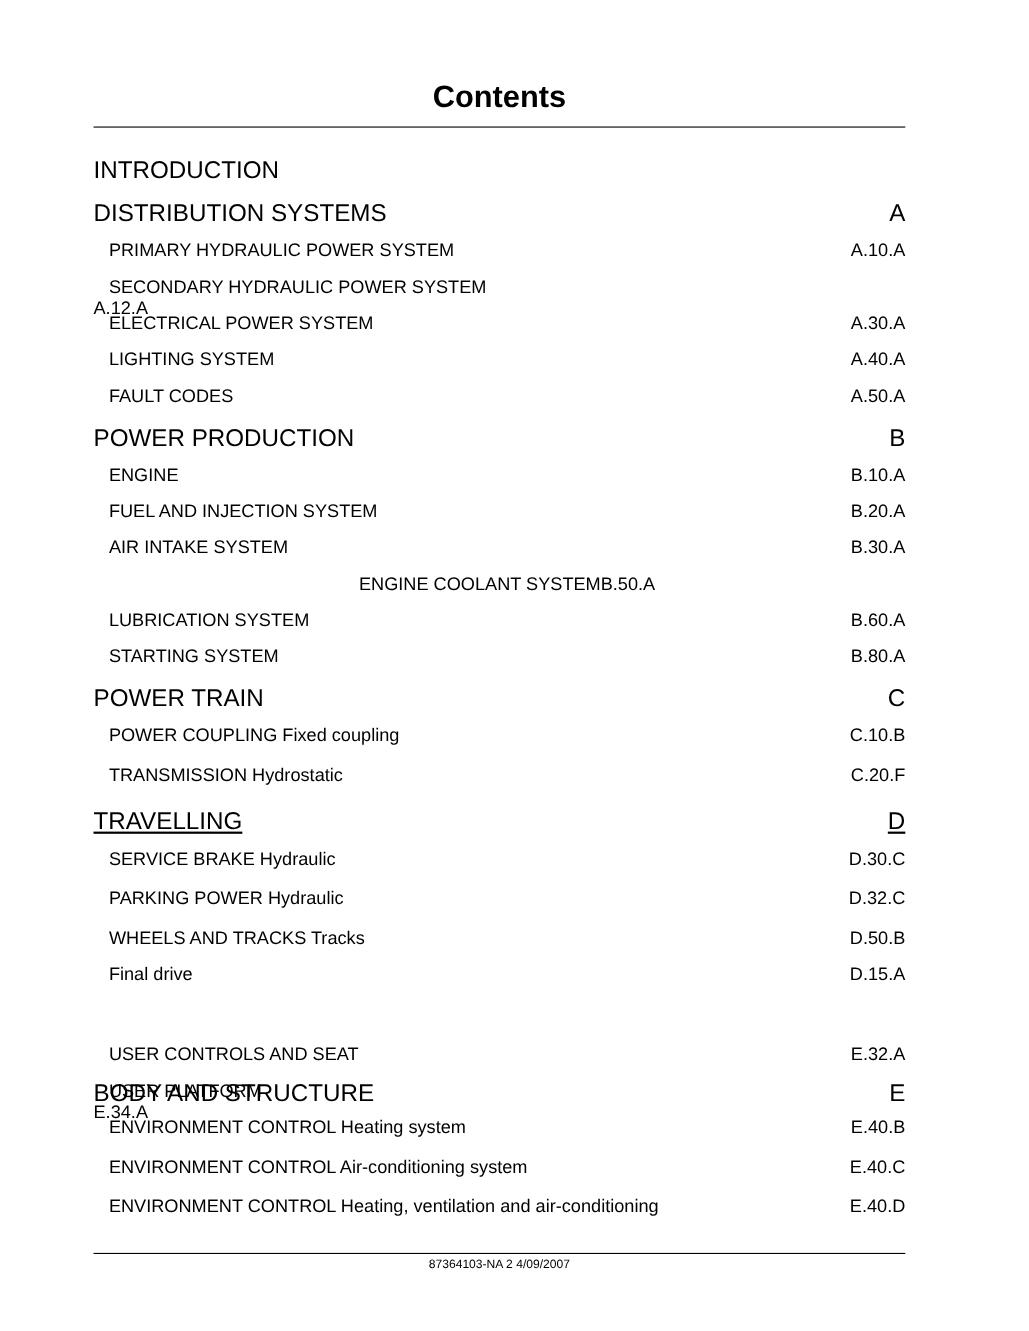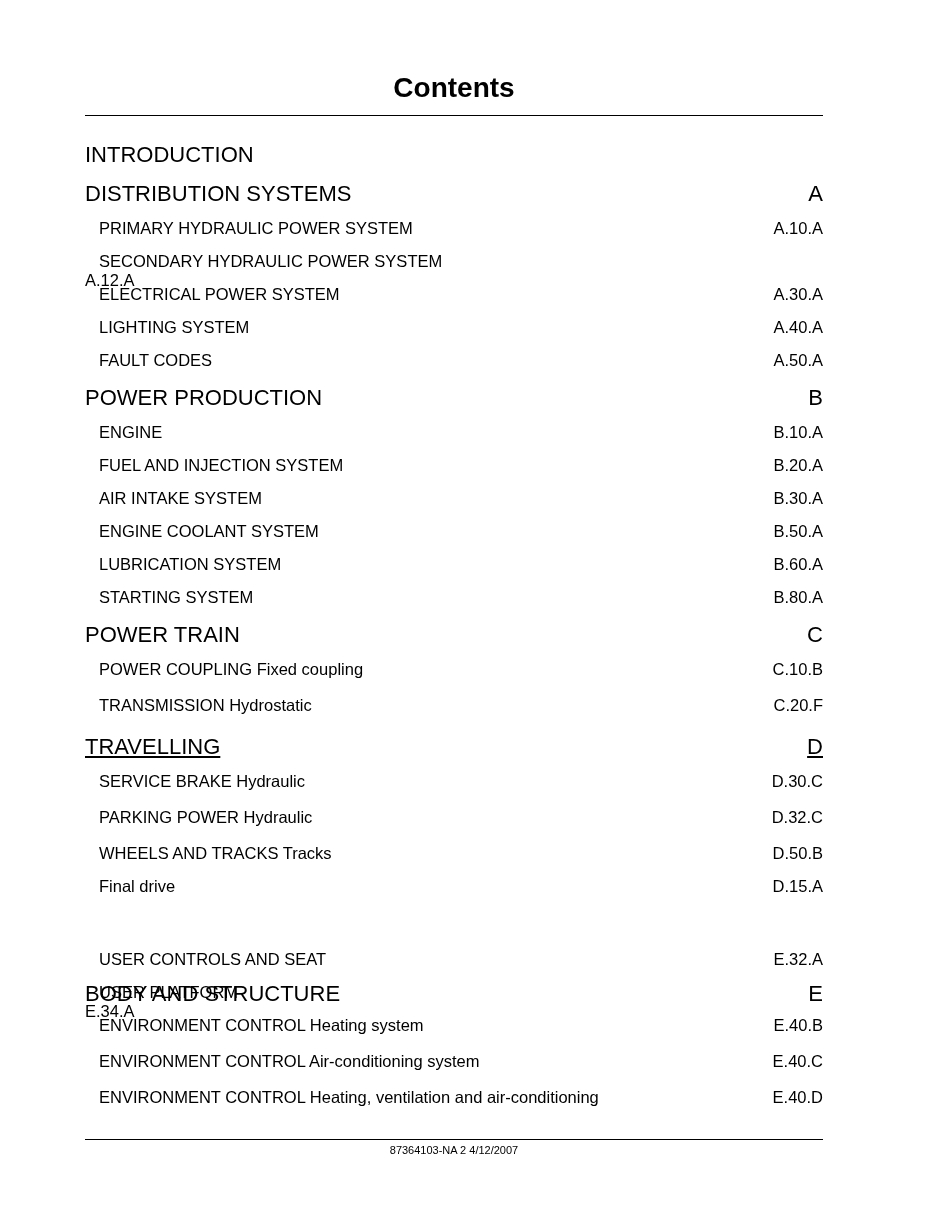--- a/index.html
+++ b/index.html
@@ -59,21 +59,21 @@
       <span class="code">B.10.A</span>
     </div>
     <div class="row sub" style="top: 456px;">
       <span class="label">FUEL AND INJECTION SYSTEM</span>
       <span class="code">B.20.A</span>
     </div>
     <div class="row sub" style="top: 489px;">
       <span class="label">AIR INTAKE SYSTEM</span>
       <span class="code">B.30.A</span>
     </div>
-    <div class="row sub" style="top: 522px;">
+    <div class="row sub" style="top: 522px; justify-content: center;">
       <span class="label">ENGINE COOLANT SYSTEM</span>
       <span class="code">B.50.A</span>
     </div>
     <div class="row sub" style="top: 555px;">
       <span class="label">LUBRICATION SYSTEM</span>
       <span class="code">B.60.A</span>
     </div>
     <div class="row sub" style="top: 588px;">
       <span class="label">STARTING SYSTEM</span>
       <span class="code">B.80.A</span>
@@ -130,13 +130,13 @@
       <span class="label">ENVIRONMENT CONTROL Air-conditioning system</span>
       <span class="code">E.40.C</span>
     </div>
     <div class="row sub" style="top: 1088px;">
       <span class="label">ENVIRONMENT CONTROL Heating, ventilation and air-conditioning</span>
       <span class="code">E.40.D</span>
     </div>
   </div>
 
 <div class="rule" style="top:1139px"></div>
-<div class="footer">87364103-NA 2 4/12/2007</div>
+<div class="footer">87364103-NA 2 4/09/2007</div>
 
 </body></html>

